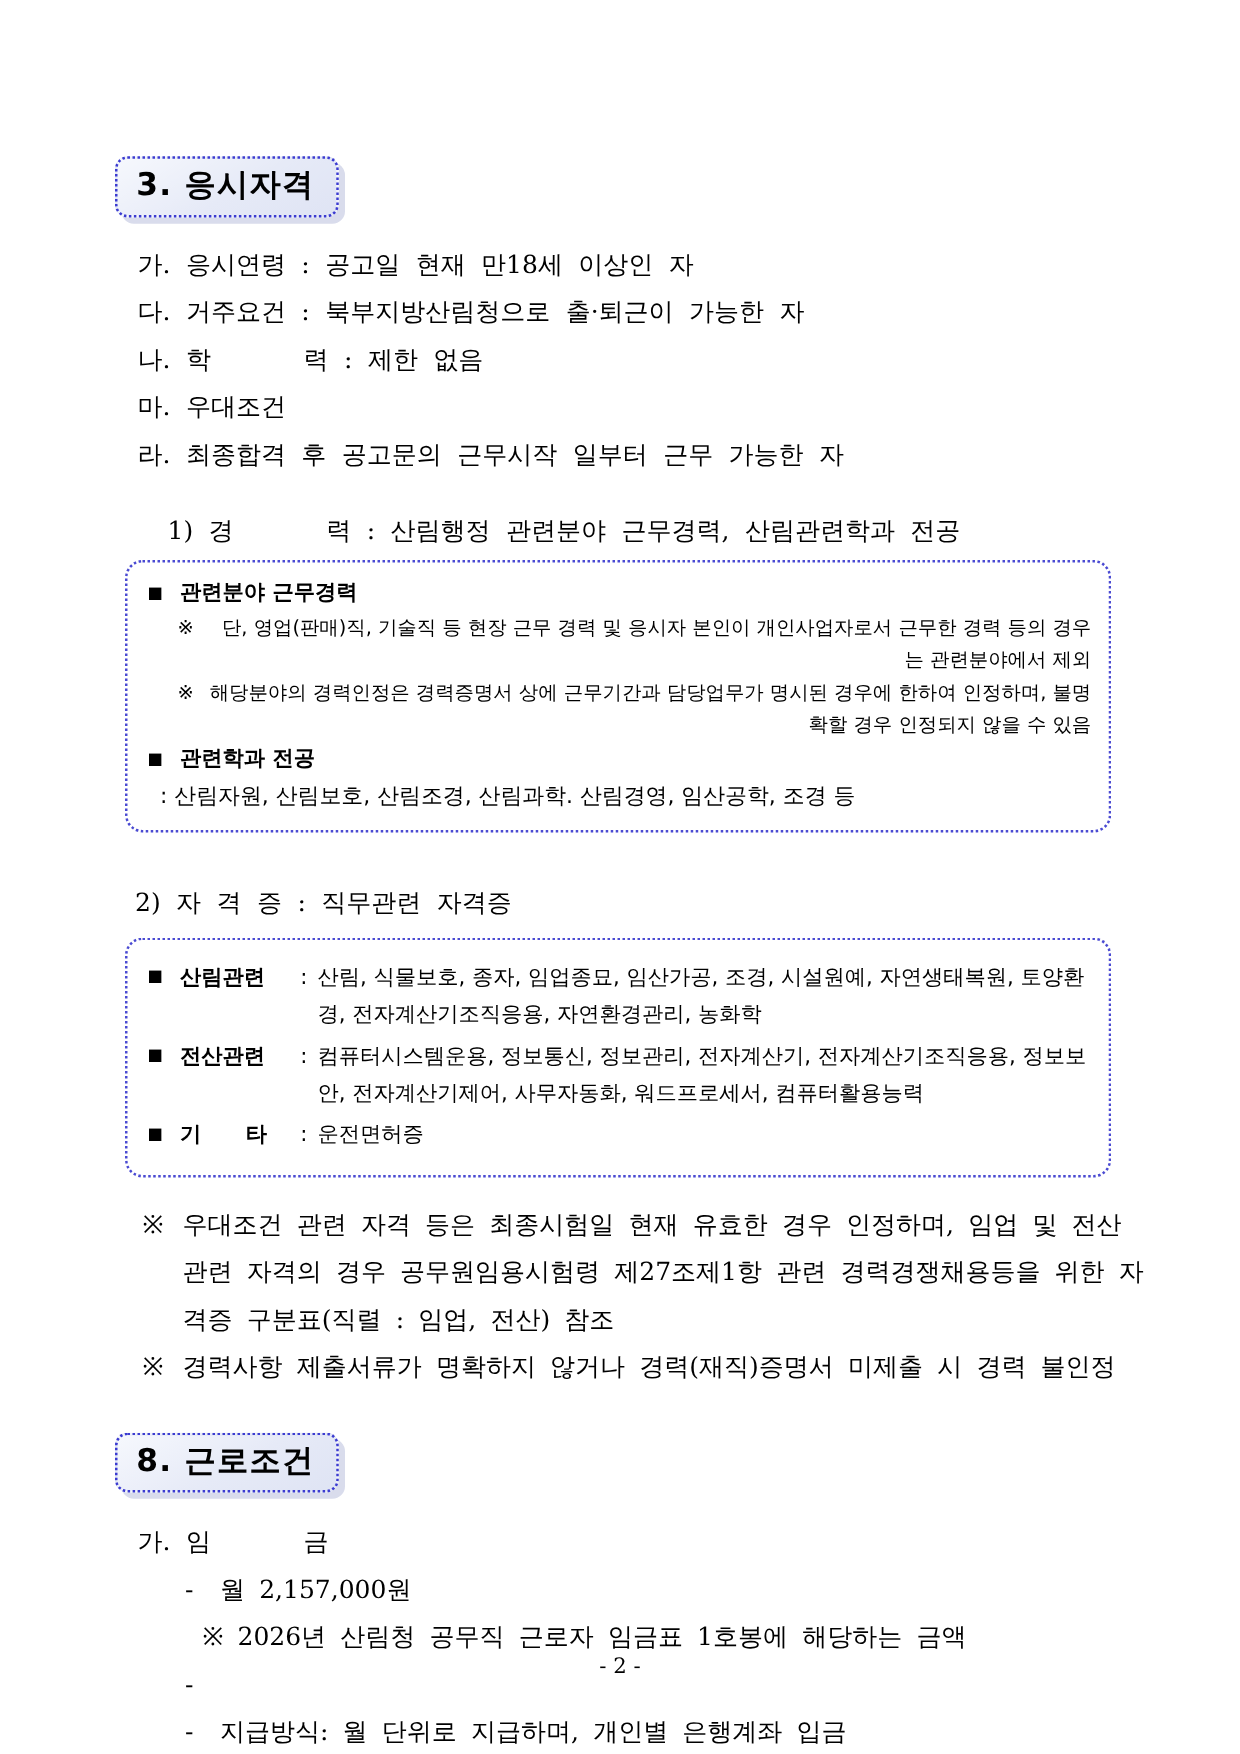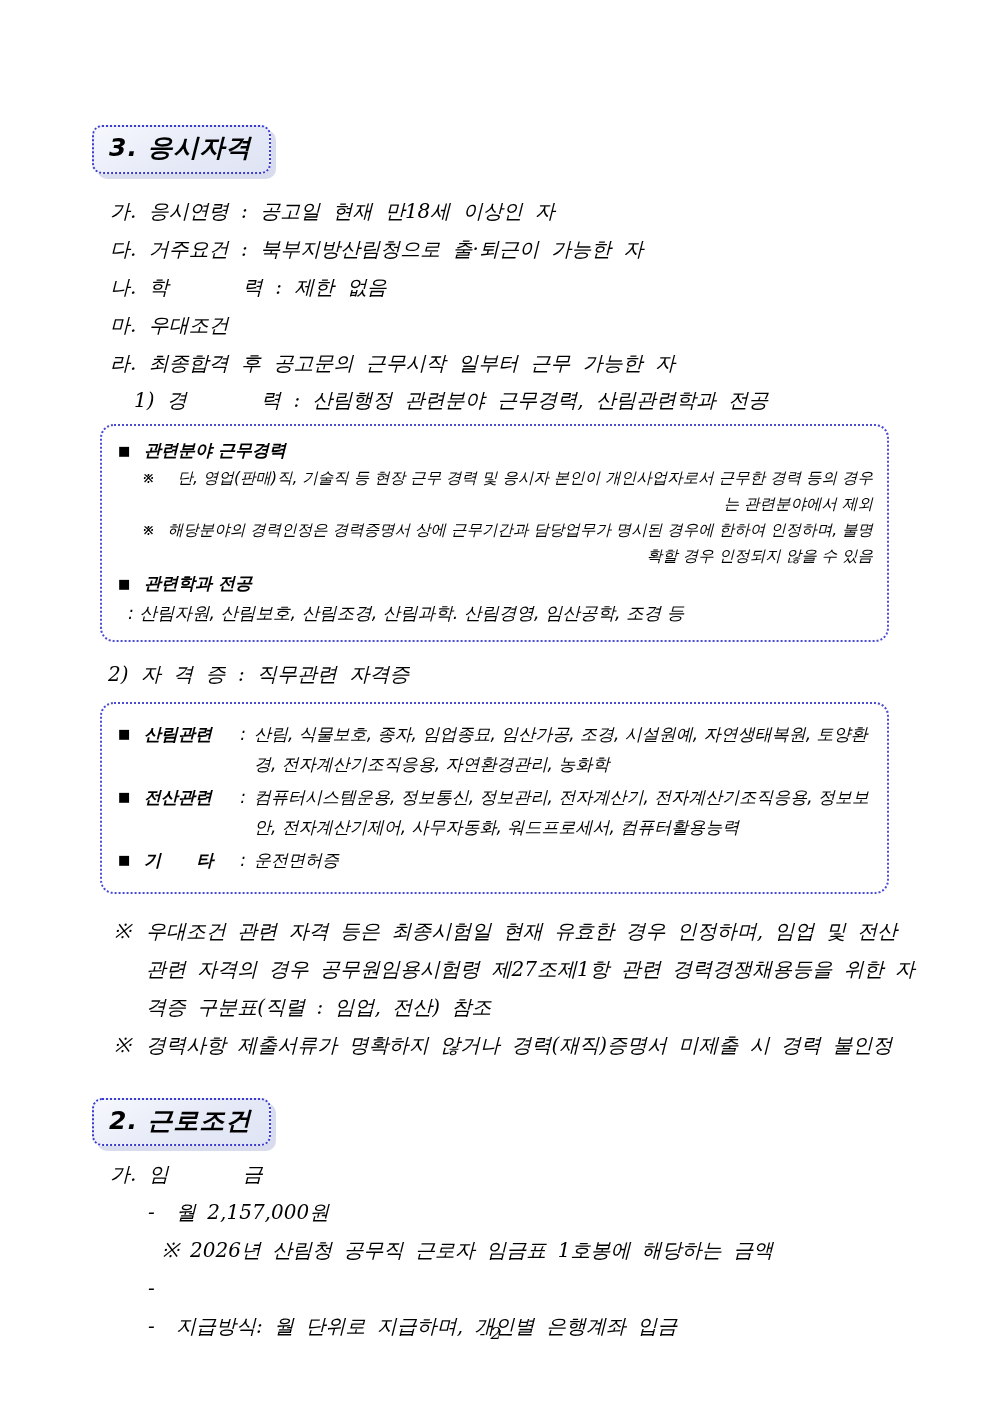--- a/index.html
+++ b/index.html
@@ -6,39 +6,38 @@
   html, body { background:#ffffff; }
   .page {
     position:relative;
     width:992px; height:1403px;
     margin:0 auto;
     background:#ffffff;
     color:#000;
     font-family:"DejaVu Serif","Liberation Serif",serif;
     padding:125px 88px 0 92px;
     overflow:hidden;
-    font-style:italic;
   }
   
   .sec-header {
     display:inline-block;
     border:2px dotted #3b3bd0;
     border-radius:10px;
     background:linear-gradient(150deg,#f6f8fd 0%,#e6eaf7 55%,#dfe4f4 100%);
     box-shadow:5px 5px 0 #d9dcec;
     padding:5px 17px 7px 15px;
     font-family:"DejaVu Sans","Liberation Sans",sans-serif;
     font-weight:bold;
     font-size:25px;
     letter-spacing:1px;
     line-height:1.3;
   }
   .items { margin:18px 0 0 18px; font-size:20px; }
   .line { line-height:38px; white-space:pre-wrap; word-spacing:6px; }
-  .sub-line { margin-left:24px; line-height:36px; white-space:pre-wrap; word-spacing:6px; font-size:20px; }
+  .sub-line { margin-left:24px; line-height:36px; white-space:pre-wrap; word-spacing:6px; font-size:20px;margin-top:24px; }
   
   .dashed-box {
     border:2px dotted #4a4ad2;
     border-radius:14px;
     width:789px;
     margin:6px 0 0 8px;
     padding:10px 14px 12px 16px;
     background:#ffffff;
     font-family:"DejaVu Sans","Liberation Sans",sans-serif;
   }
@@ -145,24 +144,24 @@
   </div>
   <div class="note-row">
     <span class="marker">※</span>
     <span class="txt">경력사항 제출서류가 명확하지 않거나 경력(재직)증명서 미제출 시 경력 불인정</span>
   </div>
 
   <div class="gap-lg"></div>
 
   
   <div class="sec-header">
-    <span>2. 근로조건</span>
+    <span>8. 근로조건</span>
   </div>
 
-  <div class="items" style="margin-top:9px;">
+  <div class="items" style="margin-top:20px;">
     <div class="line">가. 임      금</div>
 
     <div class="wage-row ind-1">
       <span class="marker">-</span>
       <span class="txt">월 2,157,000원</span>
     </div>
     <div class="wage-row ind-2">
       <span class="marker">※</span>
       <span class="txt">2026년 산림청 공무직 근로자 임금표 1호봉에 해당하는 금액</span>
     </div>

